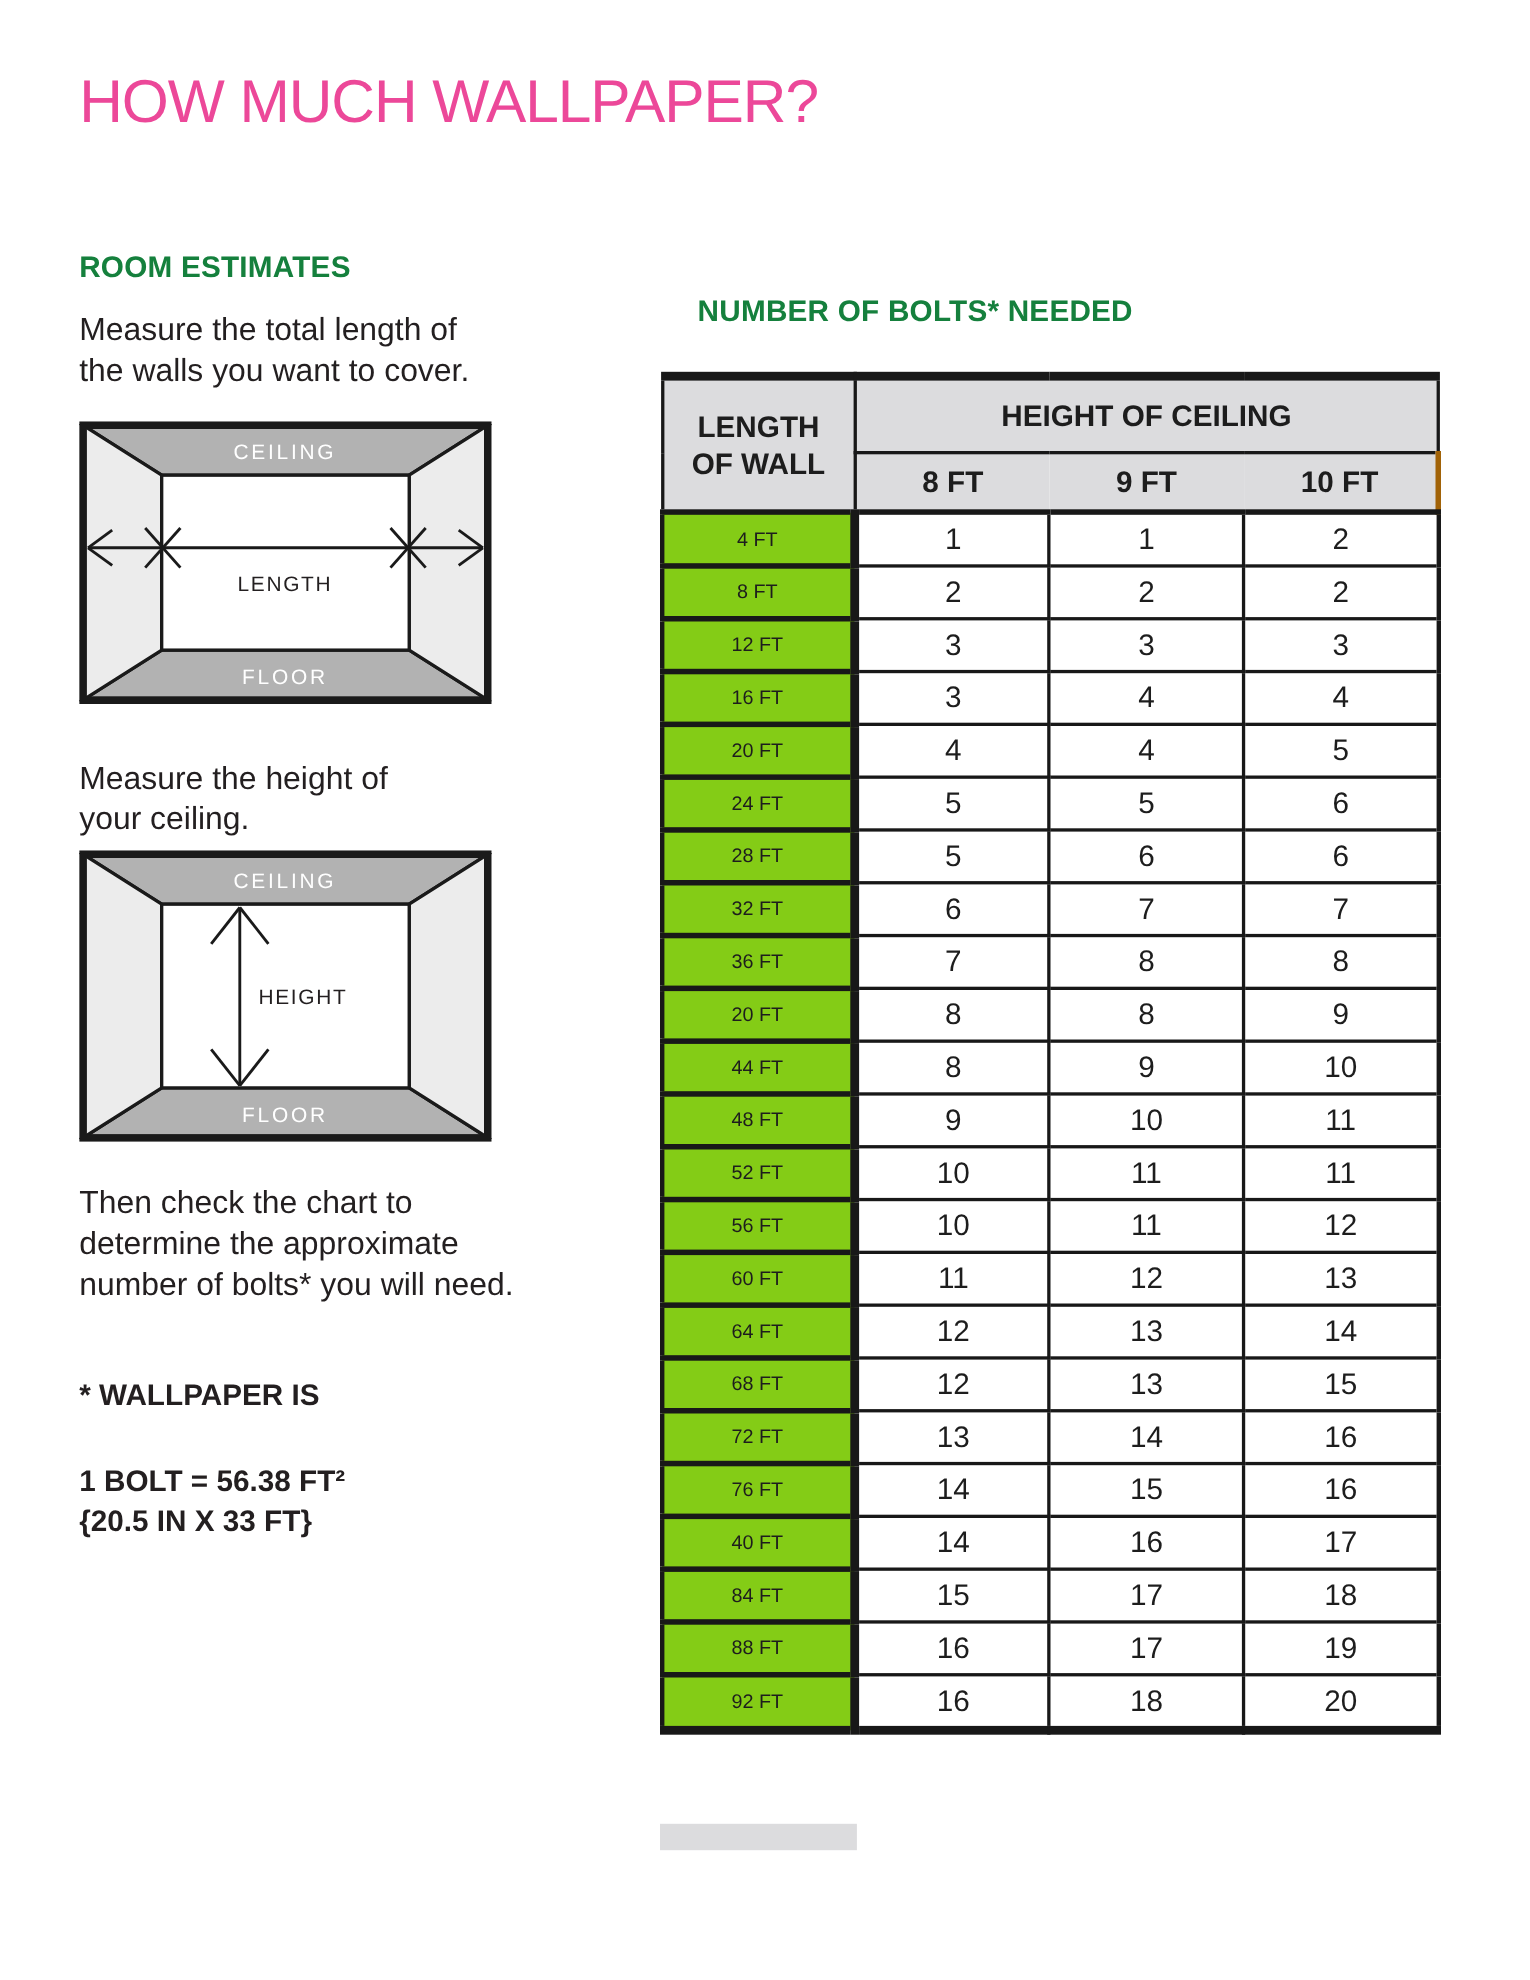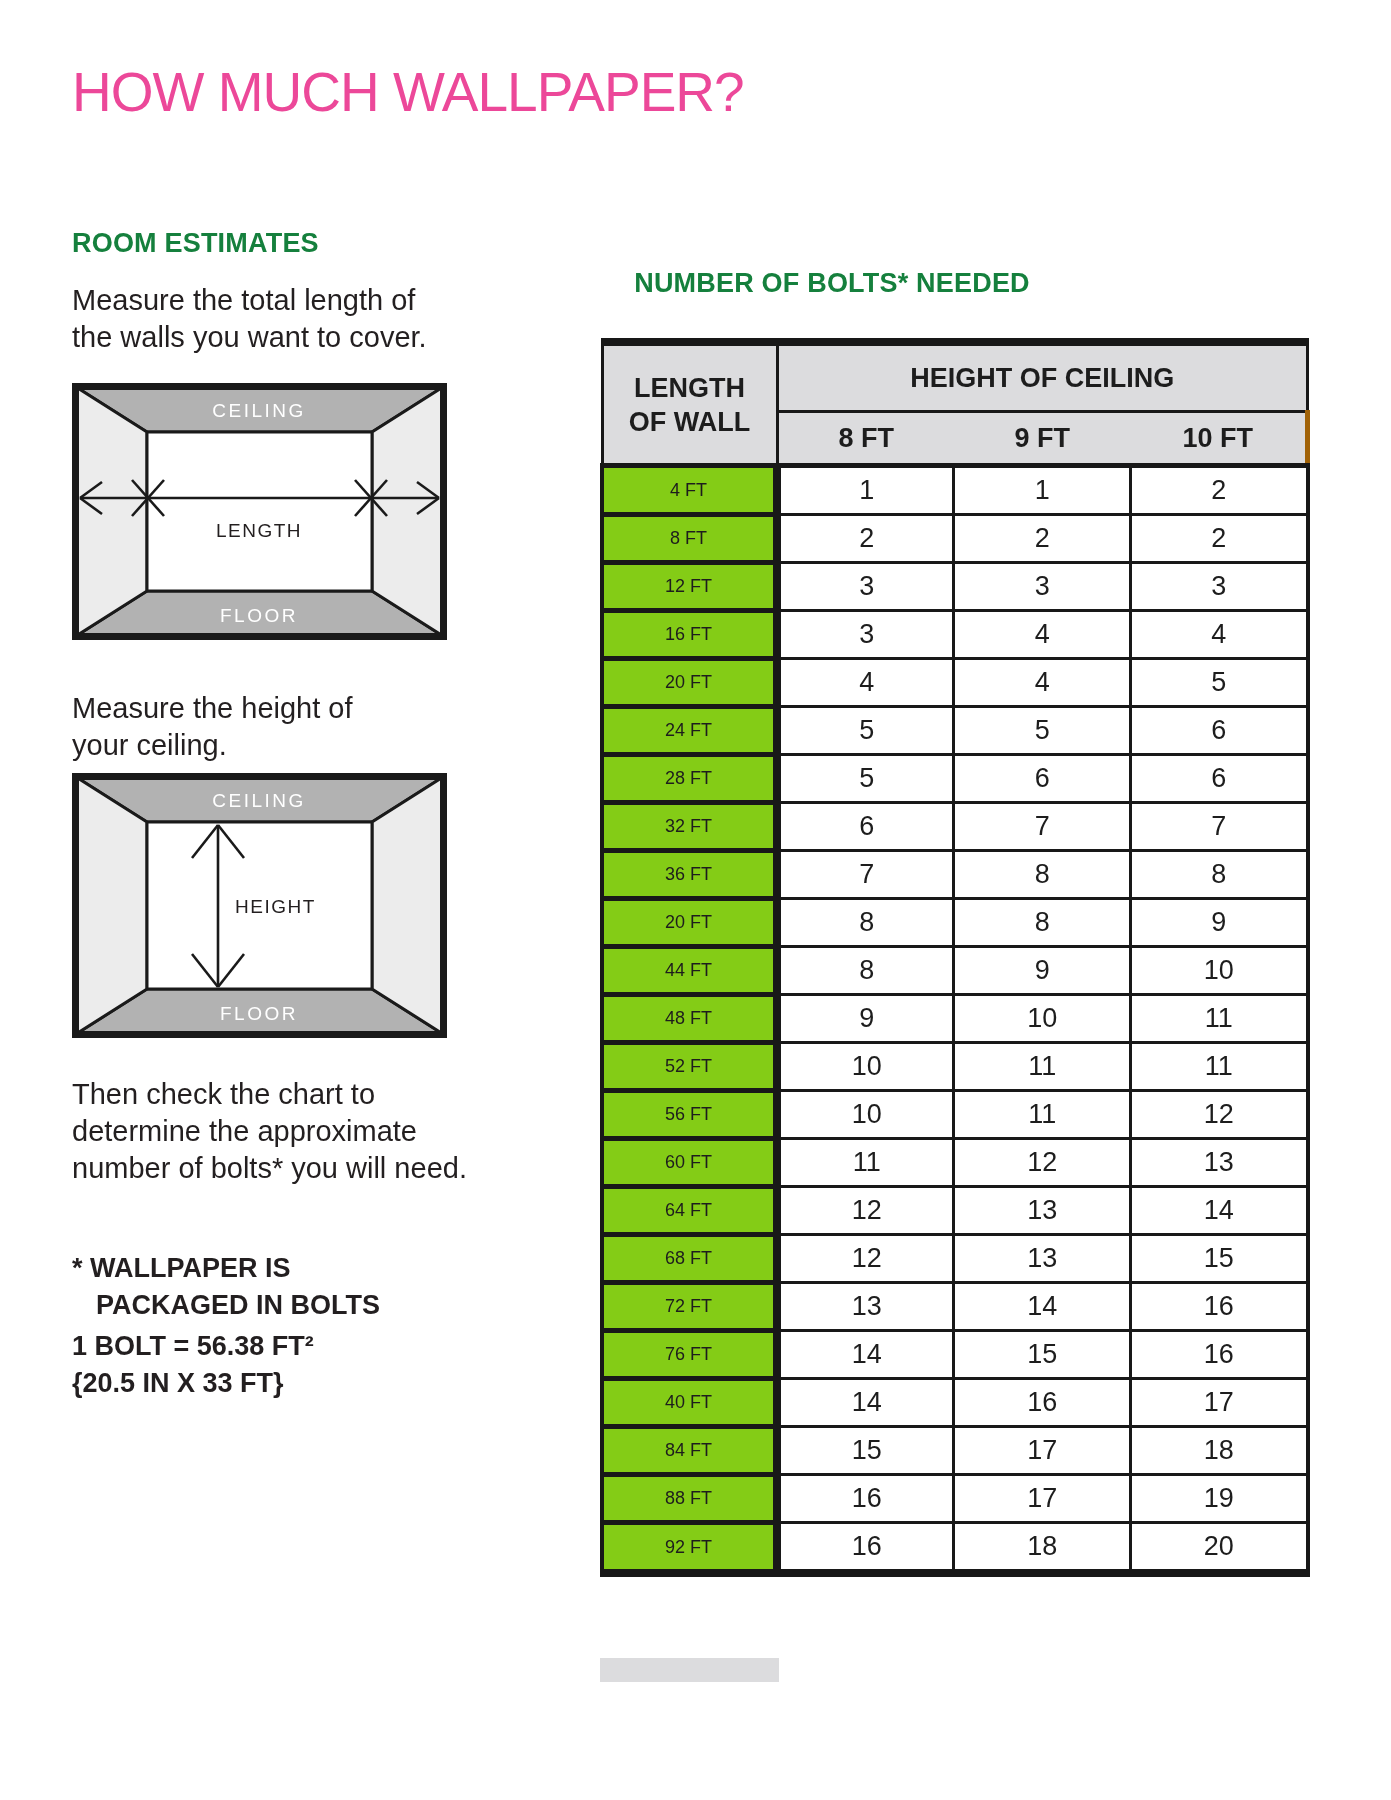--- a/index.html
+++ b/index.html
@@ -117,21 +117,21 @@
   </g>
   <text class="dtxt" x="187" y="34" text-anchor="middle" font-size="19" letter-spacing="2.5" fill="#ffffff">CEILING</text>
   <text class="dtxt" x="187" y="247" text-anchor="middle" font-size="19" letter-spacing="2.5" fill="#ffffff">FLOOR</text>
   <text class="dtxt" x="163" y="140" text-anchor="start" font-size="19" letter-spacing="1.5" fill="#231f20">HEIGHT</text>
 </svg>
 
 <p class="step ml abs" style="left:72px; top:1076px;">Then check the chart to
 determine the approximate
 number of bolts* you will need.</p>
 
-<p class="note abs" style="left:72px; top:1250px;"><span>* WALLPAPER IS</span><span class="indent">PACKAGED IN BOLTS</span></p>
+<p class="note abs" style="left:72px; top:1250px;"><span>* WALLPAPER IS</span></p>
 
 <p class="note abs" style="left:72px; top:1328px;"><span>1 BOLT = 56.38 FT²</span><br><span>{20.5 IN X 33 FT}</span></p>
 
 <div class="abs tbl-title-wrap">
   <h2>NUMBER OF BOLTS* NEEDED</h2>
 </div>
 
 <table class="bolts">
   <thead>
     <tr>

